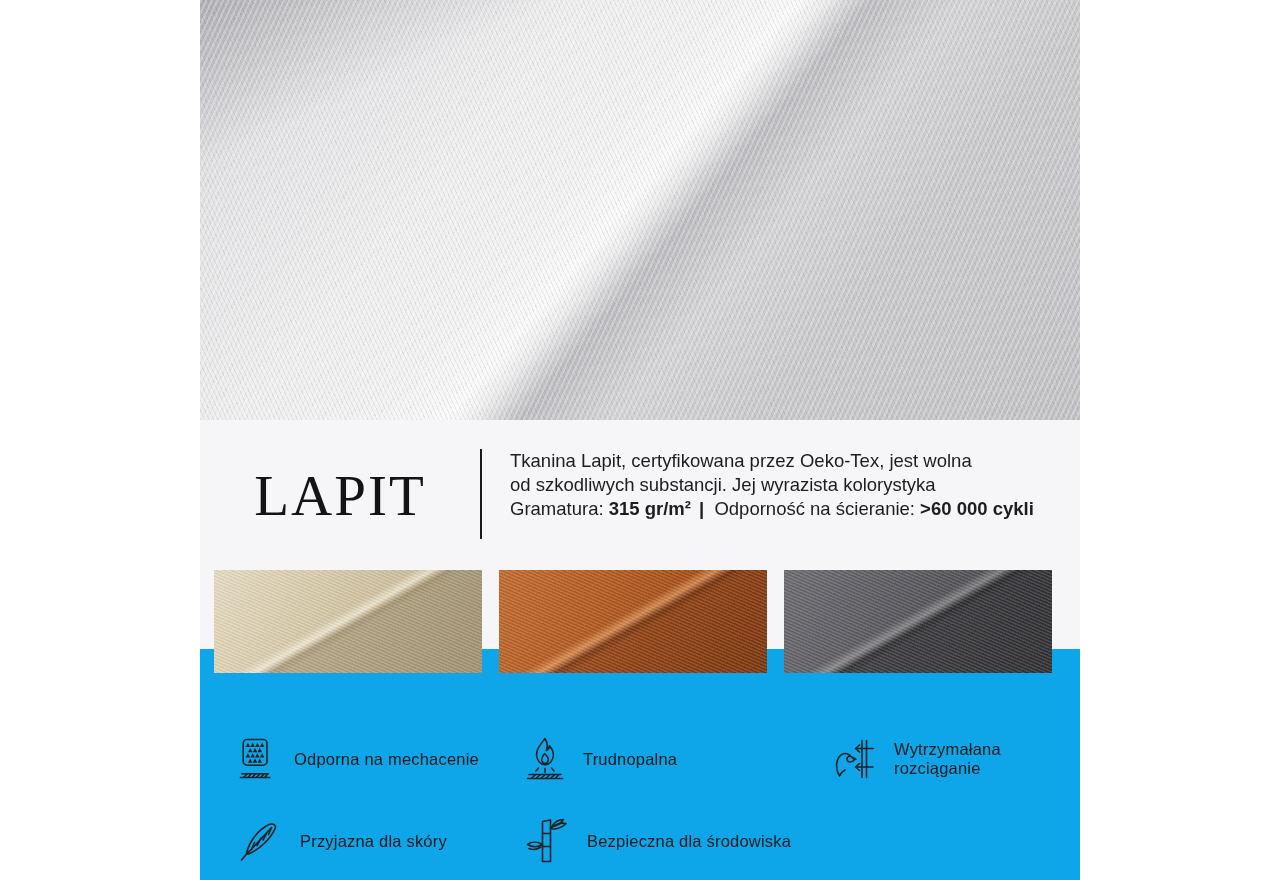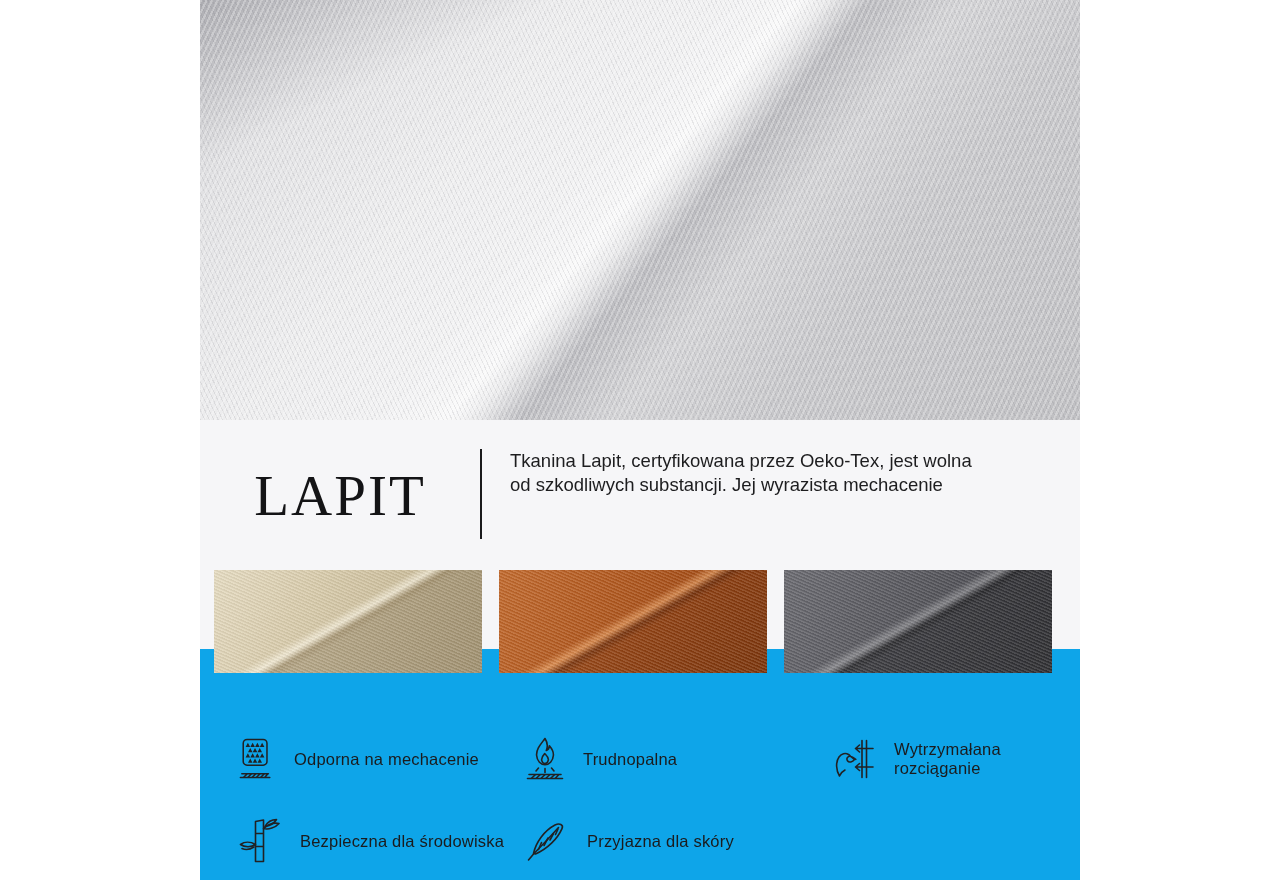--- a/index.html
+++ b/index.html
@@ -98,21 +98,28 @@
     <div class="hero"></div>
 
     <div class="band-light">
       <div class="info-row">
         <div class="info-left">
           <h1 class="title">LAPIT</h1>
         </div>
         <div class="divider"></div>
         <div class="info-right">
           <p class="desc-line">Tkanina Lapit, certyfikowana przez Oeko-Tex, jest wolna</p>
-          <p class="desc-line">od szkodliwych substancji. Jej wyrazista mechacenie</p>
+          <p class="desc-line">od szkodliwych substancji. Jej wyrazista kolorystyka</p>
+          <p class="desc-line specs">
+            <span>Gramatura:</span>
+            <b>315 gr/m²</b>
+            <b class="pipe">|</b>
+            <span>Odporność na ścieranie:</span>
+            <b>&gt;60 000 cykli</b>
+          </p>
         </div>
       </div>
     </div>
 
     <div class="band-gray">
       <div class="features">
 
         <div class="feature">
           <svg width="38" height="48" viewBox="0 0 40 48">
             <rect x="5.5" y="3.5" width="25" height="27" rx="4"></rect>
@@ -136,37 +143,37 @@
           <svg width="44" height="46" viewBox="0 0 44 44">
             <path d="M30 3.5 V40.5 M34.5 3.5 V40.5"></path>
             <path d="M41 11.5 H24 M27.5 8 L23.5 11.5 L27.5 15 M41 30 H24 M27.5 26.5 L23.5 30 L27.5 33.5"></path>
             <path d="M7.5 39 C4 33.5 3.5 25 7 20 C9.5 16.5 13.5 15.5 16.5 17.5 C18.5 19 20 21 22.5 22.5 M22.5 22.5 C20.5 25 17 26 15.5 23.8 C14 21.5 15.8 18.6 18.8 19.4 C20.8 20 22.3 21.3 23.8 22.3 M7.5 39 C9 36 10.5 34.2 13 33"></path>
           </svg>
           <span class="feature-label">Wytrzymałana rozciąganie</span>
         </div>
 
 
         <div class="feature">
+          <svg width="44" height="46" viewBox="0 0 44 44">
+            <path d="M8.5 34.5 C11 23 19.5 11.5 30 6 C34.5 3.8 38.8 5.6 37 9.6 C32.5 19.8 22.5 29.8 10.5 35 Z"></path>
+            <path d="M3.5 41 L9 34.5 C17 26.5 25.5 17.5 33.5 8.5"></path>
+            <path d="M13.5 30.5 L16.5 23.5 M19 26.5 L23 19 M25 21 L28.5 14.5 M30.5 15.5 L33 10"></path>
+          </svg>
+          <span class="feature-label">Przyjazna dla skóry</span>
+        </div>
+
+        <div class="feature">
           <svg width="44" height="48" viewBox="0 0 44 48">
             <path d="M17.5 4.5 L25.5 3 V44.5 H17.5 Z M17.5 16.5 H25.5 M17.5 29.5 H25.5"></path>
             <path d="M25.5 11.5 C30.5 7 36.5 5.5 41 6.5 C37.5 10.5 30.5 13 25.5 11.5 Z"></path>
             <path d="M27 9.5 C29.5 5 34 2.5 38.5 2.5 C36.5 6 32 8.5 27.5 9.2"></path>
             <path d="M17.5 27.5 C12.5 24.5 6.5 24.5 2.5 27.5 C6.5 30.5 13.5 30.5 17.5 27.5 Z"></path>
             <path d="M16 30 C12 32.5 7.5 33 4 31.5"></path>
           </svg>
           <span class="feature-label">Bezpieczna dla środowiska</span>
-        </div>
-
-        <div class="feature">
-          <svg width="44" height="46" viewBox="0 0 44 44">
-            <path d="M8.5 34.5 C11 23 19.5 11.5 30 6 C34.5 3.8 38.8 5.6 37 9.6 C32.5 19.8 22.5 29.8 10.5 35 Z"></path>
-            <path d="M3.5 41 L9 34.5 C17 26.5 25.5 17.5 33.5 8.5"></path>
-            <path d="M13.5 30.5 L16.5 23.5 M19 26.5 L23 19 M25 21 L28.5 14.5 M30.5 15.5 L33 10"></path>
-          </svg>
-          <span class="feature-label">Przyjazna dla skóry</span>
         </div>
 
       </div>
     </div>
 
     <div class="swatch-row">
       <div class="swatch swatch-beige"></div>
       <div class="swatch swatch-rust"></div>
       <div class="swatch swatch-anthracite"></div>
     </div>

